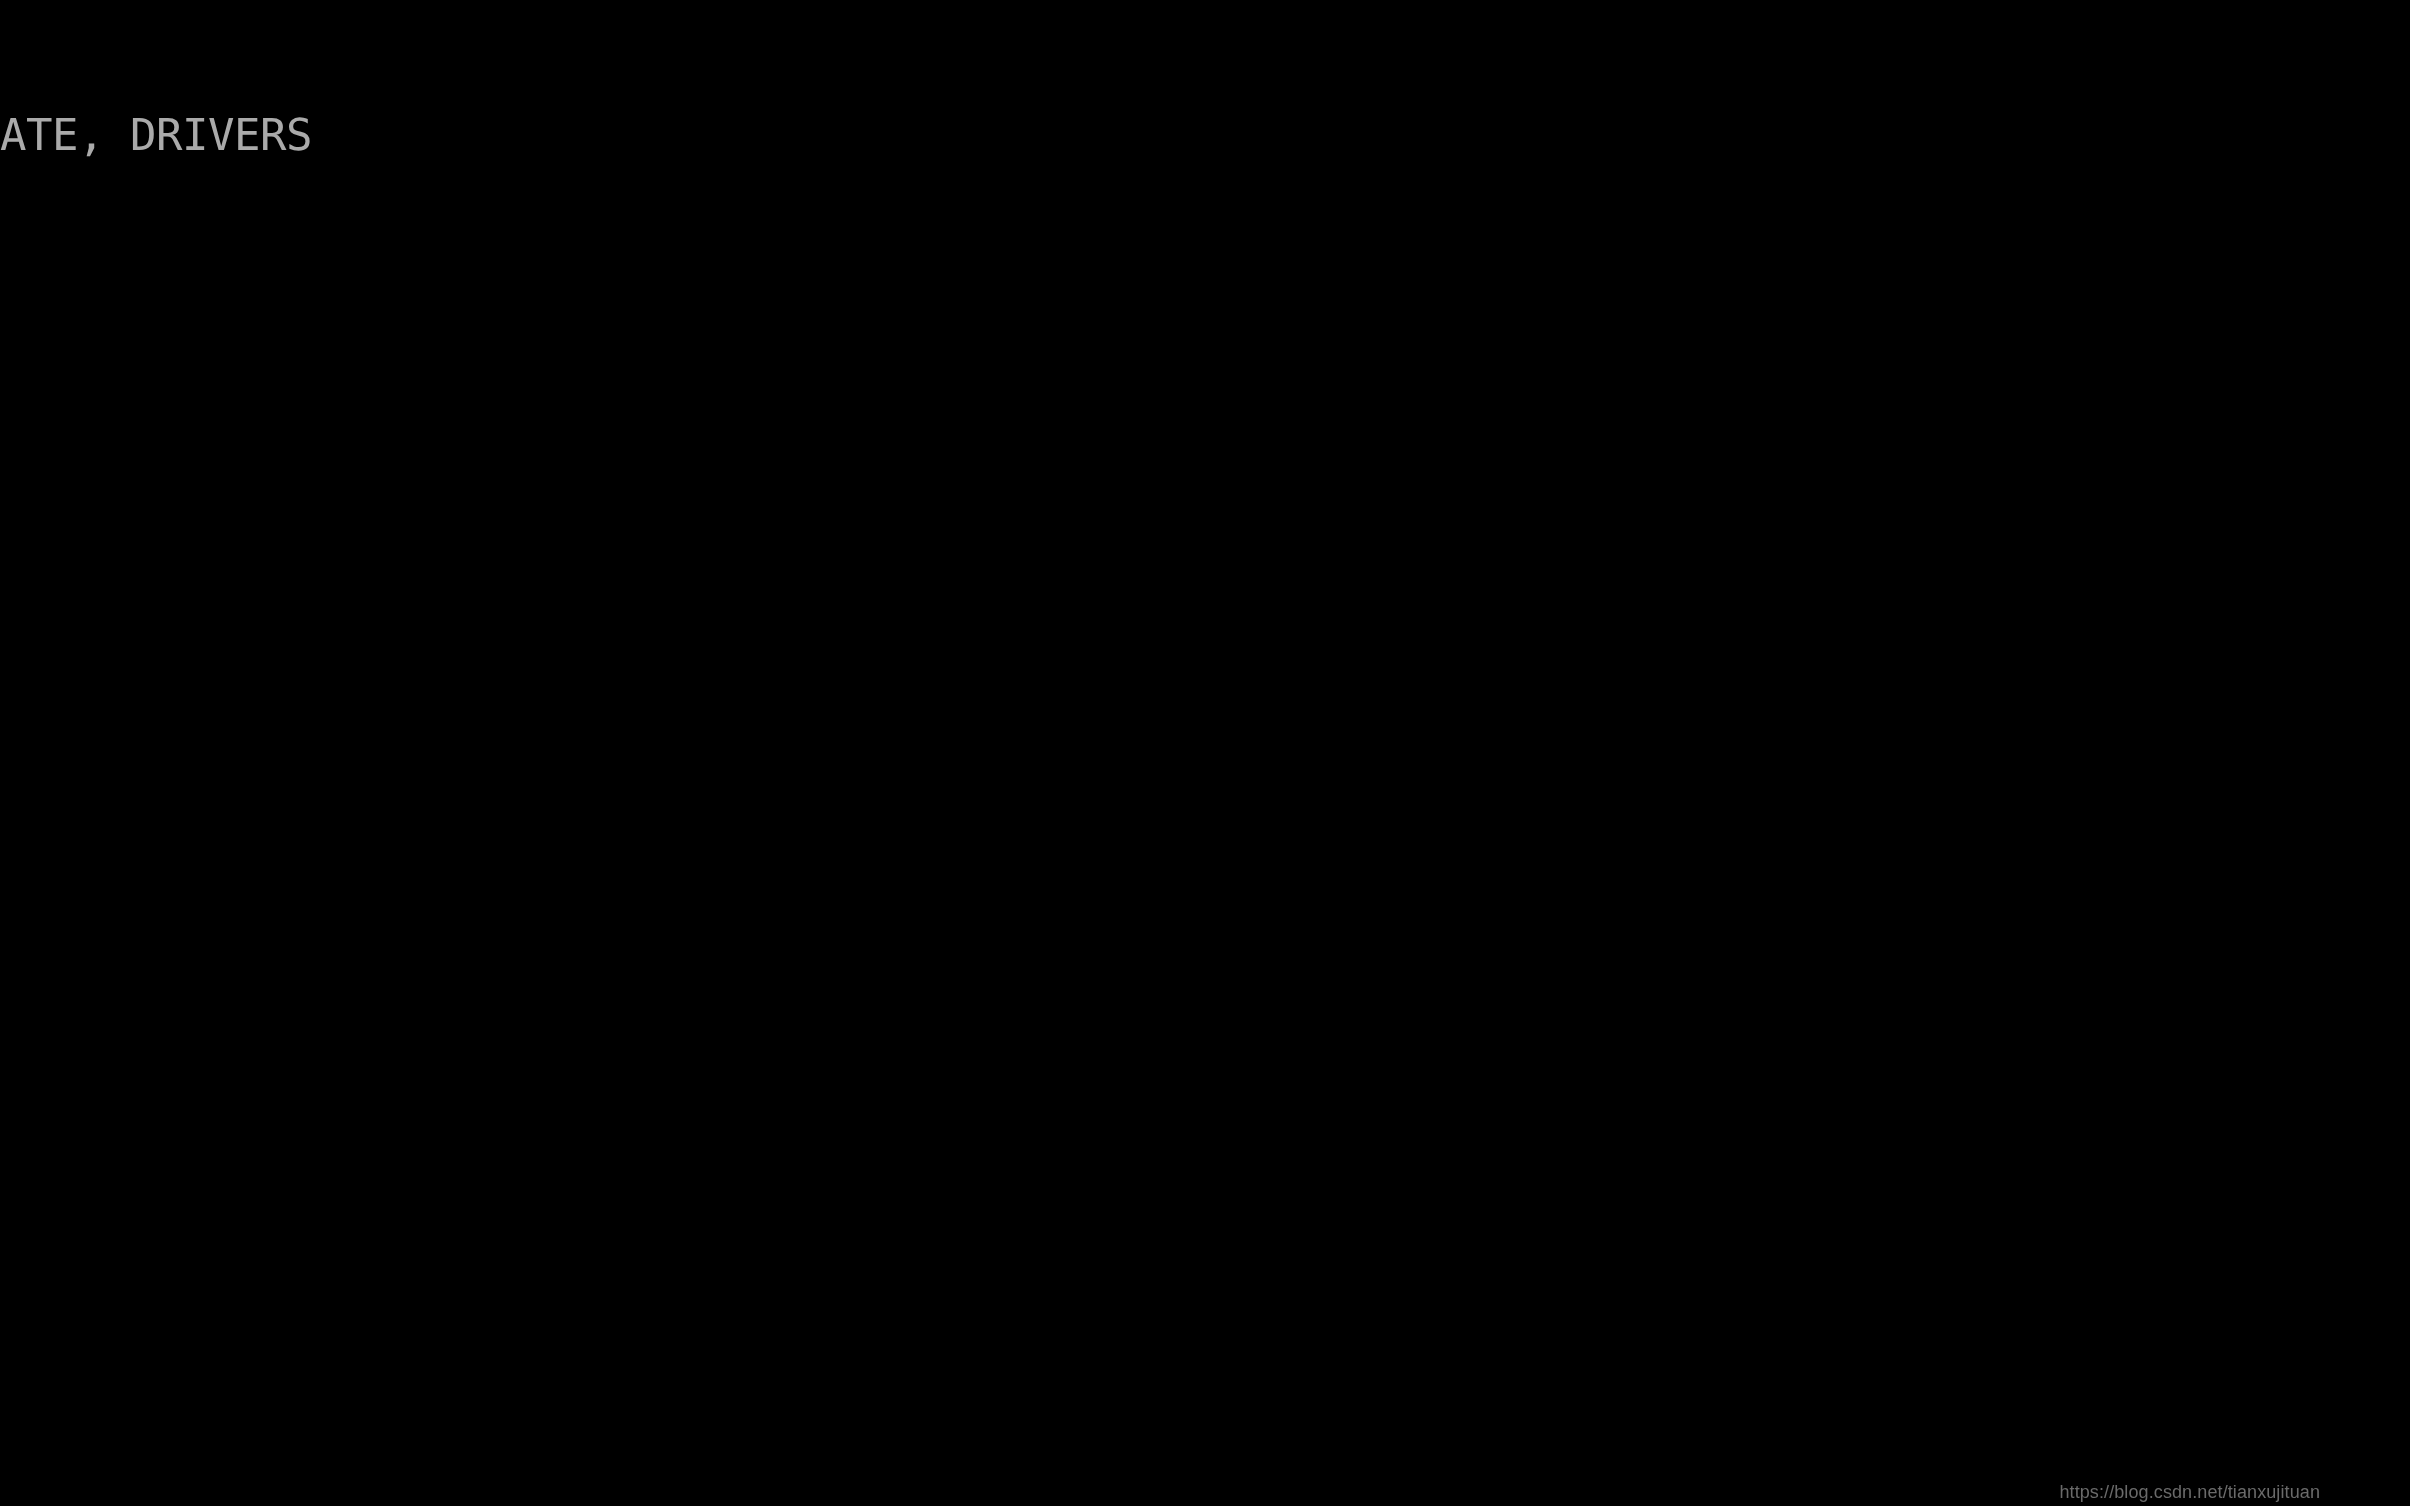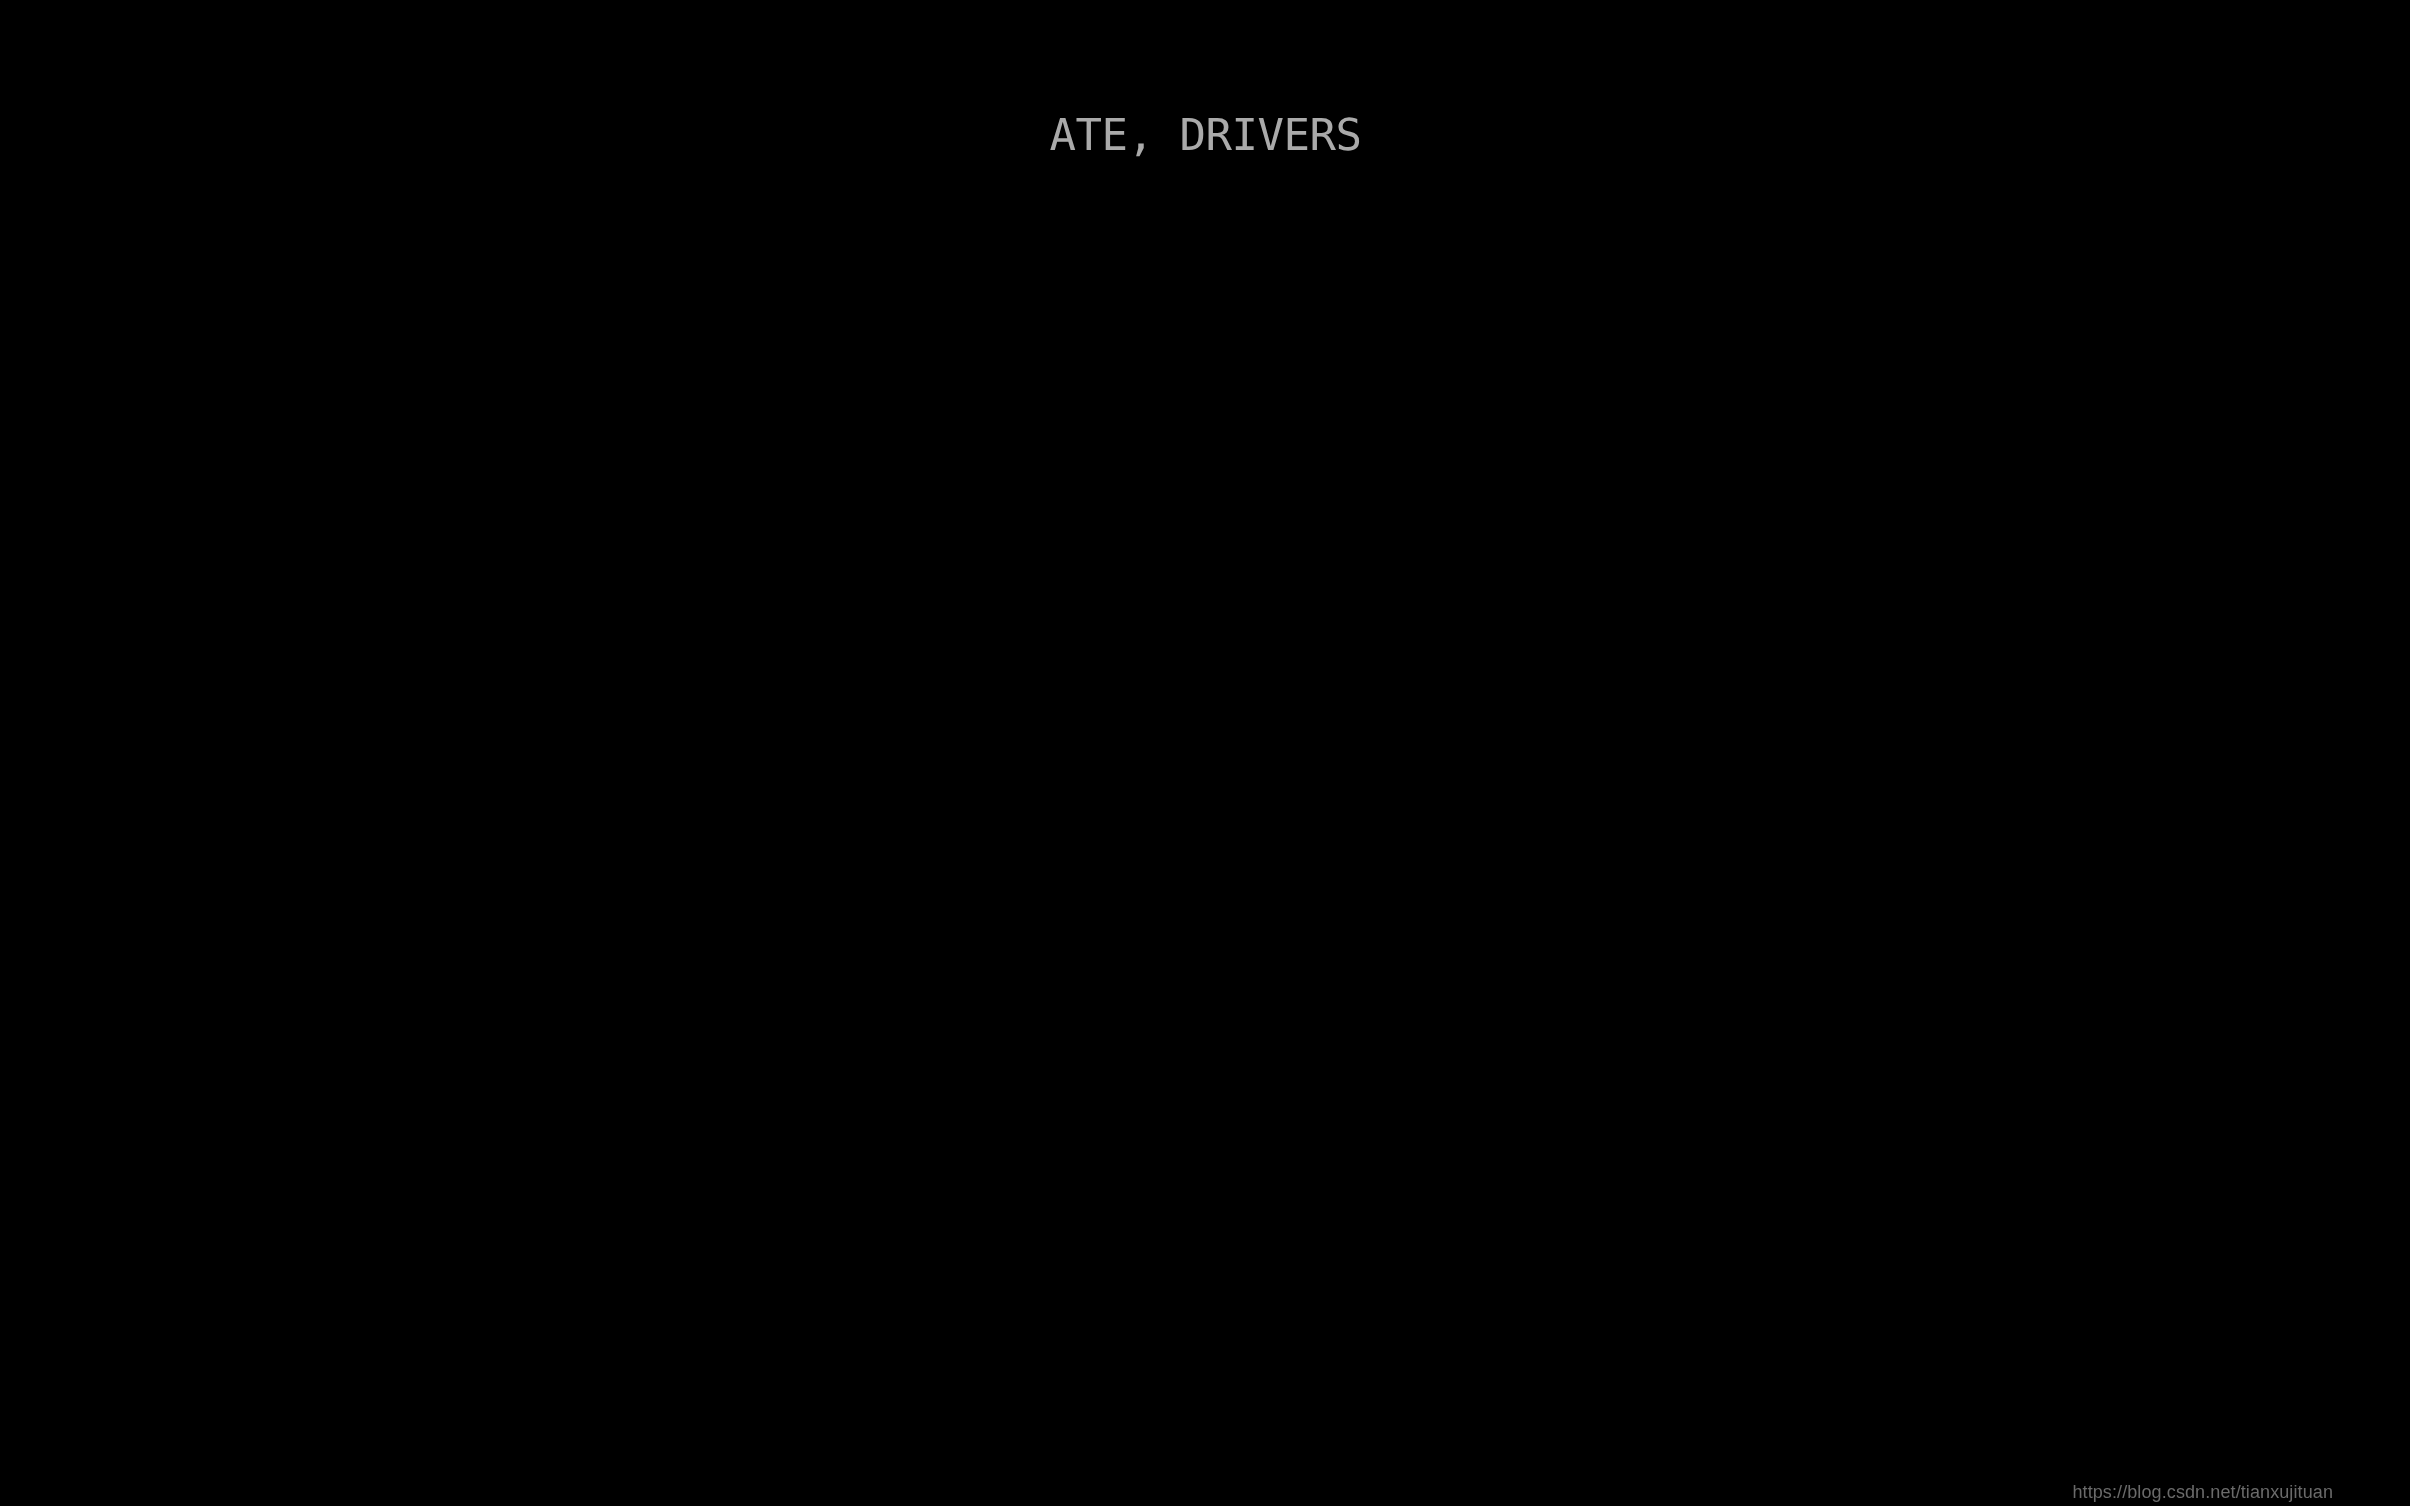--- a/index.html
+++ b/index.html
@@ -14,21 +14,20 @@
     overflow: hidden;
     font-family: "DejaVu Sans Mono", "Liberation Mono", monospace;
   }
 
   #terminal {
     position: relative;
     width: 2339px;
     height: 1507px;
     background: #000000;
     overflow: hidden;
-    text-align: center;
   }
 
   
   #console {
     position: absolute;
     left: 0;
     top: -17px;
     width: 2411px;
     color: #aaaaaa;
     font-family: "DejaVu Sans Mono", "Liberation Mono", monospace;
@@ -46,21 +45,21 @@
     white-space: pre;
     display: block;
   }
 
   .line.blank {
     color: transparent;
   }
 
   #watermark {
     position: absolute;
-    right: 6px;
+    right: 19px;
     bottom: 3.8px;
     color: #6a6a6a;
     font-family: "Liberation Sans", sans-serif;
     font-size: 18px;
     letter-spacing: 0.1px;
     white-space: nowrap;
   }
 </style>
 </head>
 <body>

